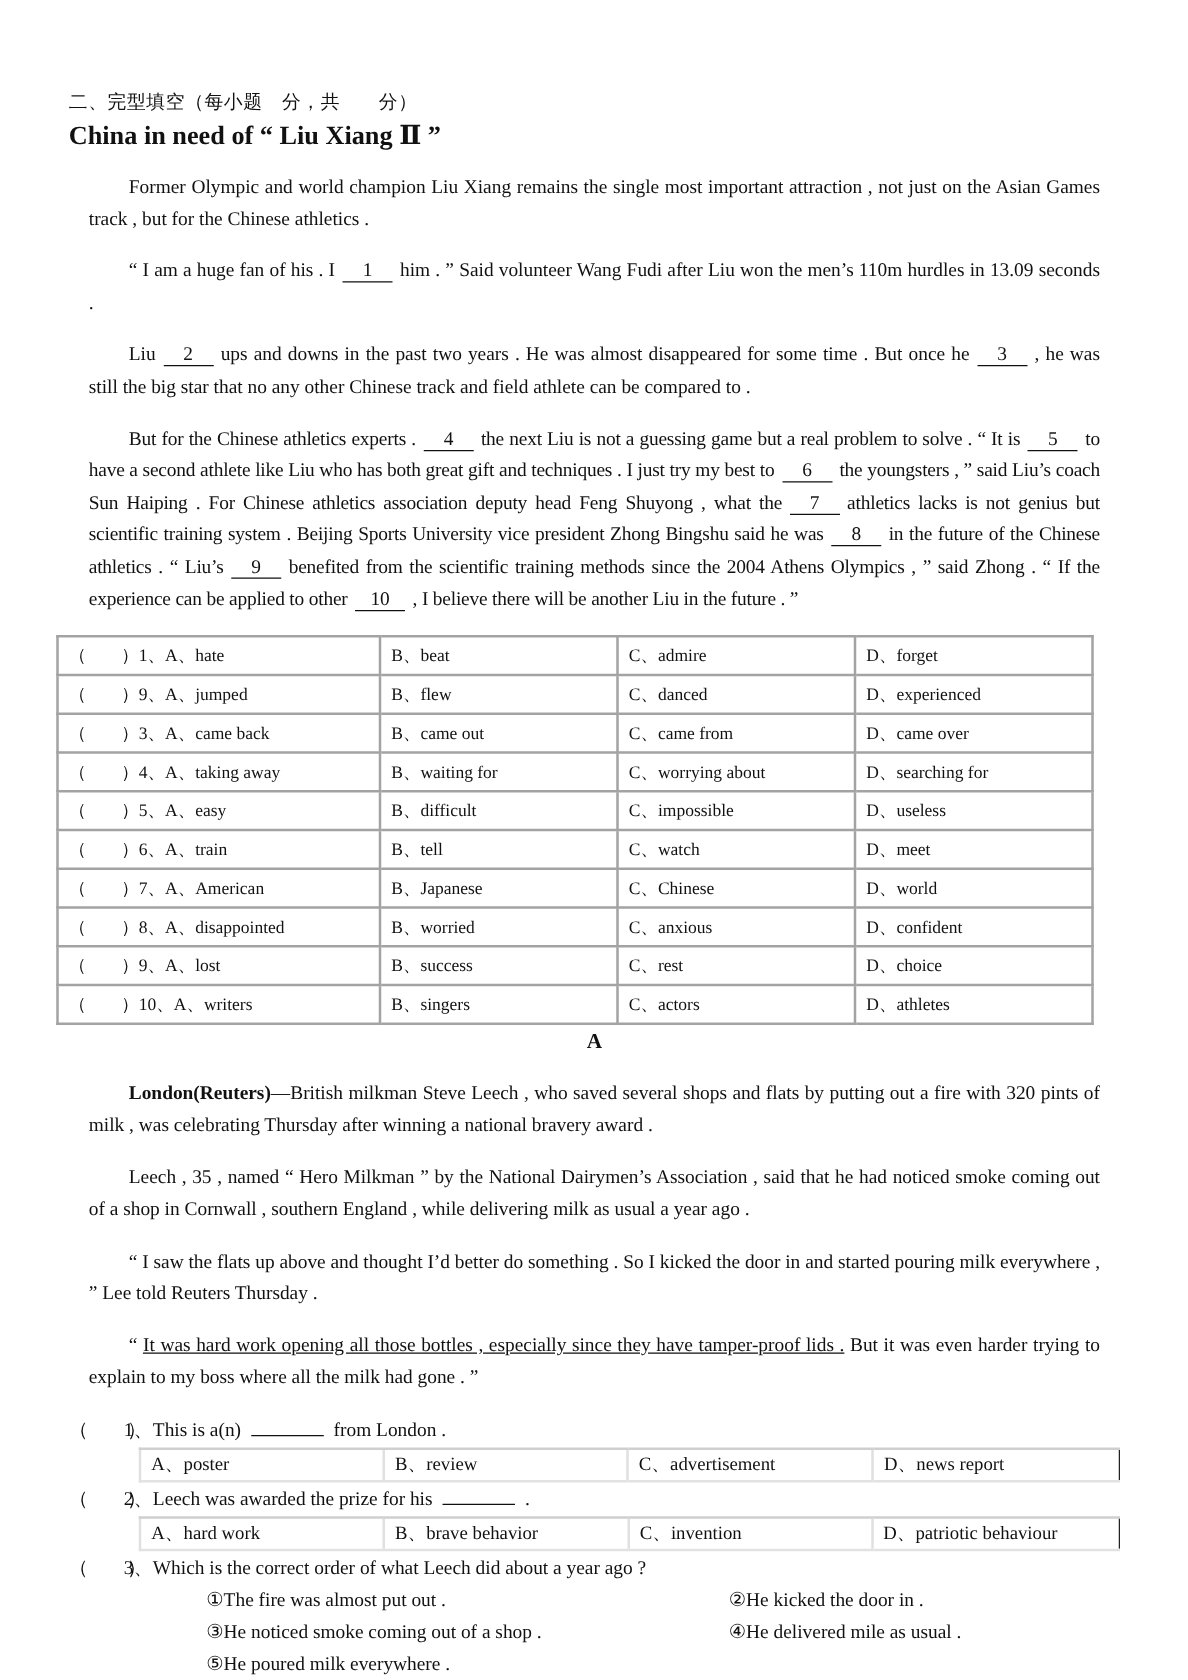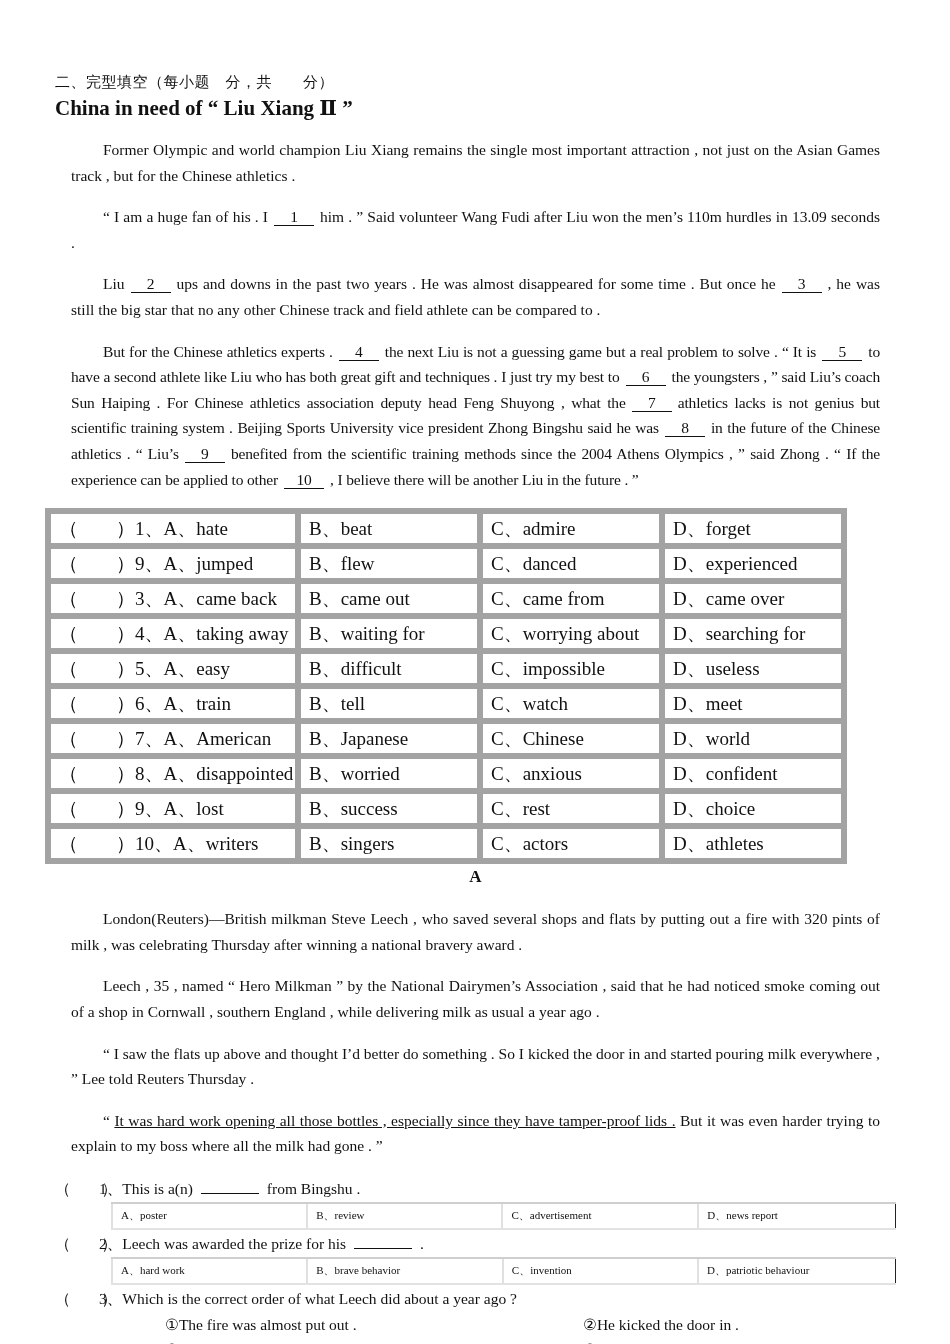--- a/index.html
+++ b/index.html
@@ -48,39 +48,39 @@
       line-height: 16px;
       margin: 0 6px;
     }
     .blank.w40 { width: 40px; }
     .cloze-table {
       border-collapse: collapse;
       margin-left: -10px;
       margin-top: 1px;
     }
     .cloze-table td {
-      border: 6px solid #a3a3a3;
+      border: 2px solid #a3a3a3;
       height: 29px;
-      padding: 0 0 0 8px;
-      font-size: 19px;
+      padding: 0 12px 0 8px;
+      font-size: 14px;
       vertical-align: middle;
       white-space: nowrap;
     }
     .cloze-table td.c0 { width: 236px; }
     .cloze-table td.c1 { width: 168px; }
     .cloze-table td.c2 { width: 168px; }
     .cloze-table td.c3 { width: 168px; }
     .letter-A {
       text-align: center;
       font-weight: bold;
       height: 26px;
       line-height: 26px;
       font-size: 17px;
     }
-    .bold-lead { font-weight: normal; }
+    .bold-lead { font-weight: bold; }
     .underline { text-decoration: underline; }
     .question {
       height: 27px;
       line-height: 27px;
       white-space: nowrap;
     }
     .q-paren {
       display: inline-block;
       width: 44px;
     }
@@ -96,21 +96,21 @@
       border-collapse: collapse;
       margin-left: 56px;
       position: relative;
     }
     .options-table td {
       height: 24px;
       padding: 0 0 0 8px;
       border-top: 2px solid #cfcfcf;
       border-bottom: 2px solid #e2e2e2;
       border-left: 2px solid #e0e0e0;
-      font-size: 11px;
+      font-size: 15px;
       white-space: nowrap;
       vertical-align: middle;
     }
     .options-table td.o0 { width: 188px; }
     .options-table td.o1 { width: 188px; }
     .options-table td.o2 { width: 188px; margin-left: 27px; }
     .options-table td.o3 { width: 190px; border-right: 1.5px solid #222; }
     .order-list {
       margin-left: 84px;
     }
@@ -207,21 +207,21 @@
   </table>
 
   <div class="letter-A">A</div>
 
   <p class="para"><span class="bold-lead">London(Reuters)</span><span>—British milkman Steve Leech , who saved several shops and flats by putting out a fire with 320 pints of milk , was celebrating Thursday after winning a national bravery award .</span></p>
   <p class="para">Leech , 35 , named “ Hero Milkman ” by the National Dairymen’s Association , said that he had noticed smoke coming out of a shop in Cornwall , southern England , while delivering milk as usual a year ago .</p>
   <p class="para">“ I saw the flats up above and thought I’d better do something . So I kicked the door in and started pouring milk everywhere , ” Lee told Reuters Thursday .</p>
   <p class="para"><span>“ </span><span class="underline">It was hard work opening all those bottles , especially since they have tamper-proof lids .</span><span> But it was even harder trying to explain to my boss where all the milk had gone . ”</span></p>
 
   <div class="question">
-    <span class="q-paren">（　　）</span><span>1、This is a(n)</span><span class="q-blank"></span><span>from Bingshu .</span>
+    <span class="q-paren">（　　）</span><span>1、This is a(n)</span><span class="q-blank"></span><span>from London .</span>
   </div>
   <table class="options-table">
     <tbody>
         <tr>
       <td class="o0">A、poster</td>
       <td class="o1">B、review</td>
       <td class="o2">C、advertisement</td>
       <td class="o3">D、news report</td>
     </tr>
   </tbody>

